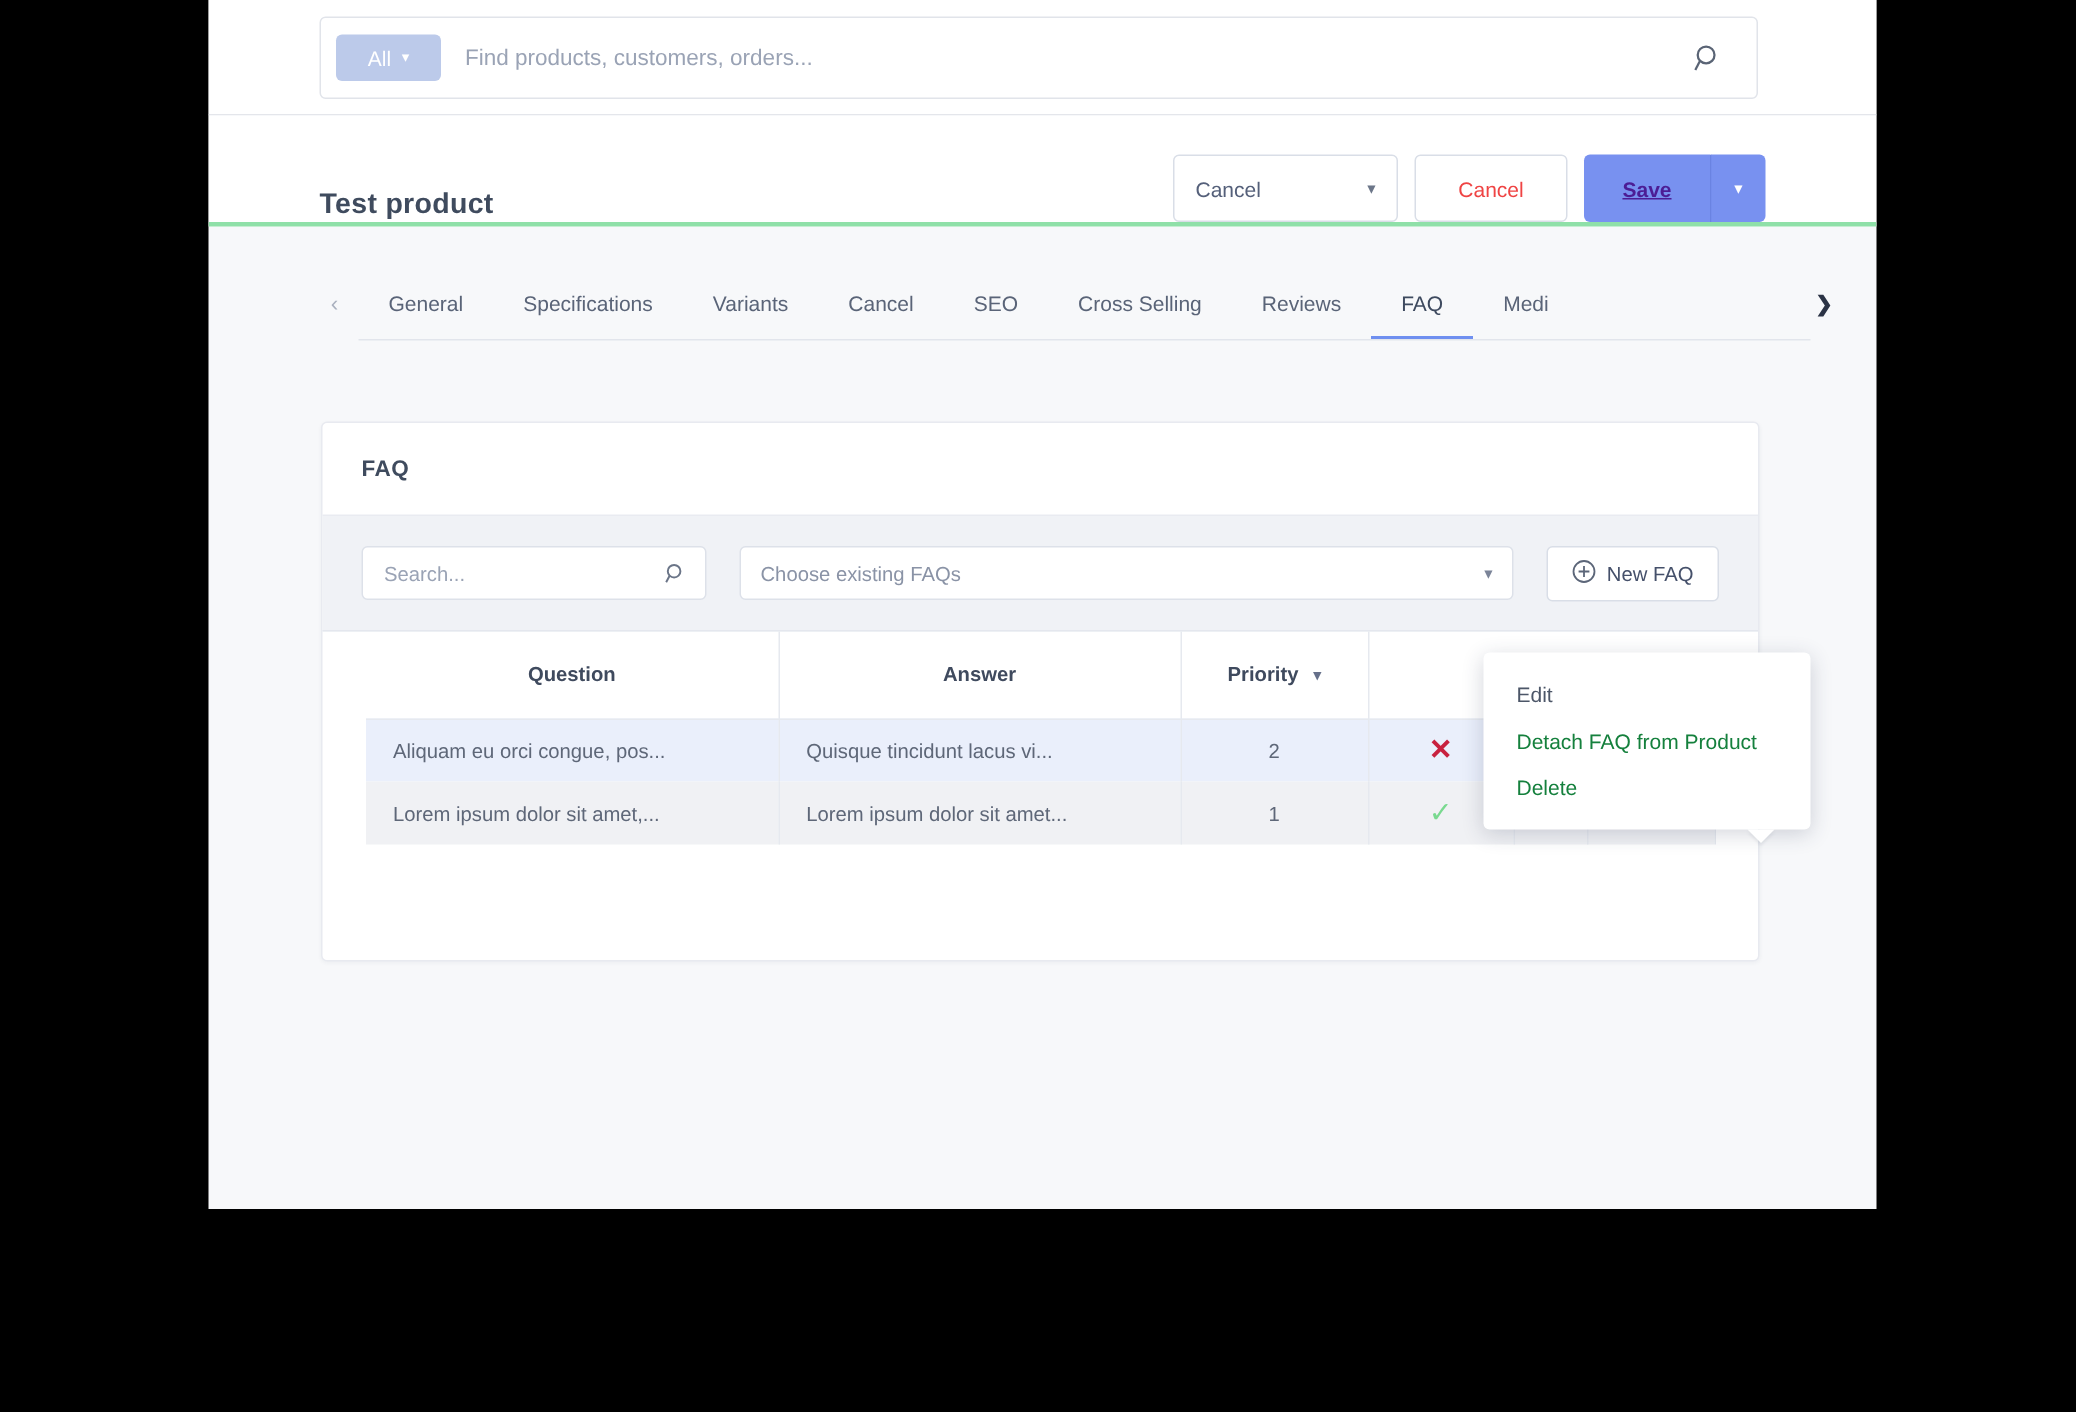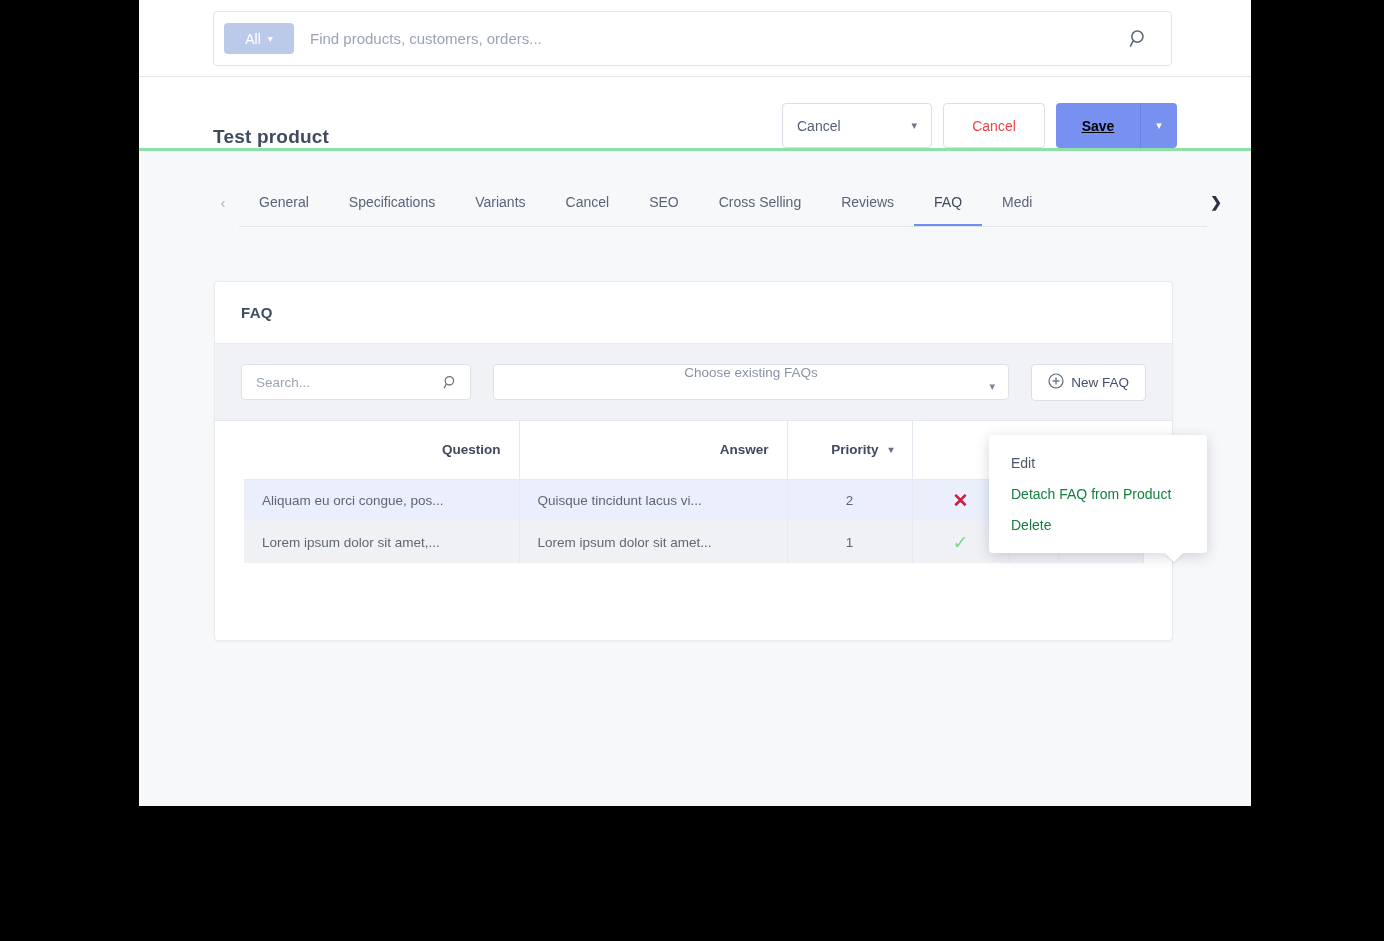--- a/index.html
+++ b/index.html
@@ -104,21 +104,21 @@
     font-size: 14px;
     color: #ef4444;
     cursor: pointer;
   }
   .save-group { display: flex; }
   .btn-save {
     width: 84px; height: 45px;
     background: #7891f0;
     border: none;
     border-radius: 4px 0 0 4px;
-    color: #000000;
+    color: #4c1d95;
     font-family: "Liberation Sans", sans-serif;
     font-size: 14px;
     font-weight: bold;
     cursor: pointer;
     text-decoration: underline;
   }
   .btn-save-arrow {
     width: 37px; height: 45px;
     background: #7891f0;
     border: none;
@@ -224,21 +224,20 @@
   .faq-select {
     margin-left: 22px;
     width: 516px; height: 36px;
     background: #ffffff;
     border: 1px solid #dde1e9;
     border-radius: 4px;
     display: flex; align-items: center;
     padding: 0 13px;
     font-size: 13.5px; color: #8a93a6;
     cursor: pointer;
-    flex-direction: column;
   }
   .faq-select .chev { margin-left: auto; color: #7b8498; font-size: 11px; }
   .btn-newfaq {
     margin-left: auto;
     height: 37px;
     background: #ffffff;
     border: 1px solid #d9dee7;
     border-radius: 4px;
     display: flex; align-items: center; gap: 7px;
     padding: 0 16px;
@@ -252,21 +251,21 @@
     padding: 0 29px;
     position: relative;
   }
   table.faqtable {
     width: 100%;
     border-collapse: collapse;
     table-layout: fixed;
   }
   table.faqtable th {
     height: 58px;
-    text-align: right;
+    text-align: center;
     font-size: 13.5px;
     font-weight: bold;
     color: #3f4a5e;
     padding: 0 18px;
     border-bottom: 1px solid #e6e9ef;
     border-right: 1px solid #e6e9ef;
     vertical-align: middle;
   }
   table.faqtable th:first-child { border-left: none; }
   table.faqtable th.plain { border-right: none; }

